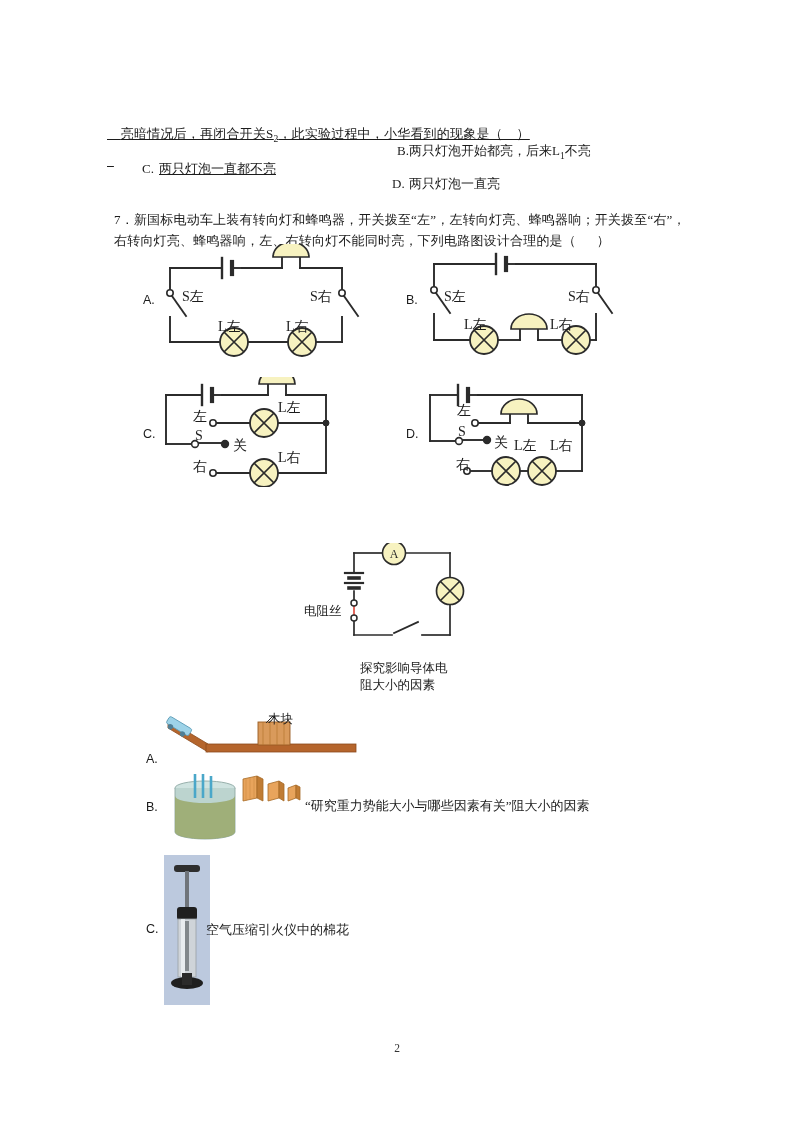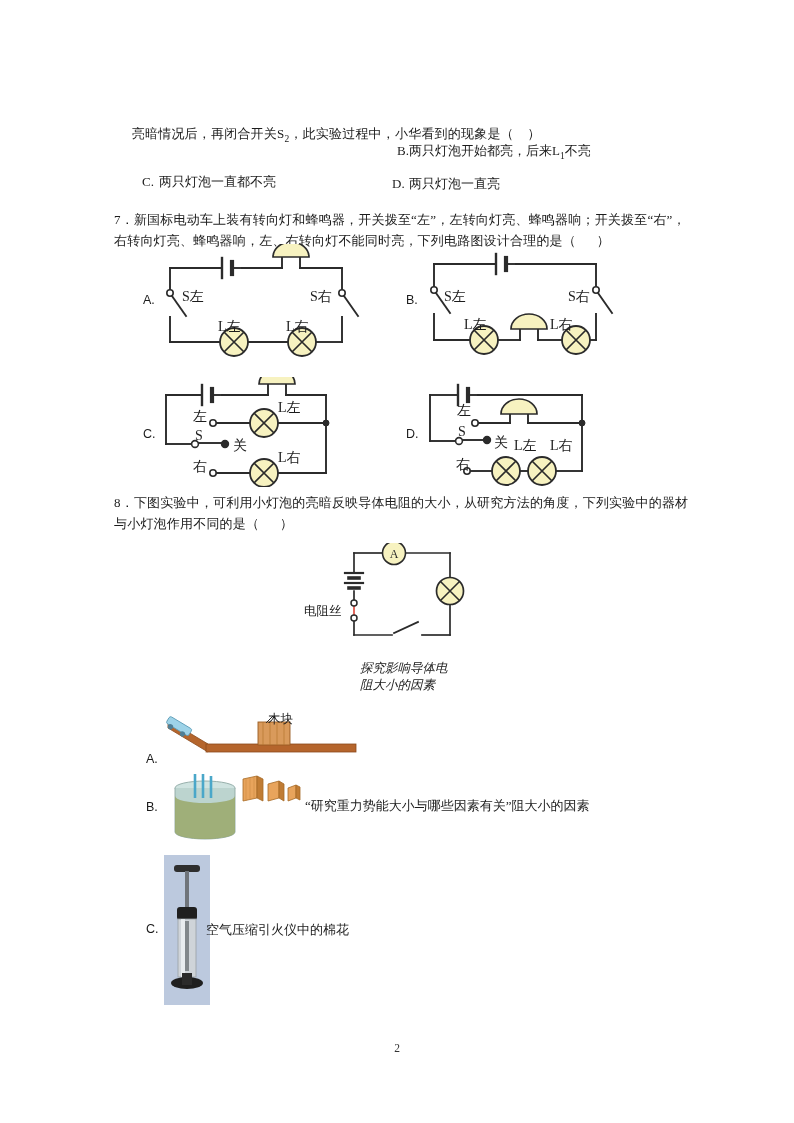--- a/index.html
+++ b/index.html
@@ -24,36 +24,36 @@
 
   
   .qtext {
     position: absolute;
     font-size: 13.0px;
     line-height: 21px;
     letter-spacing: 0.2px;
     color: #1c1c1c;
     white-space: pre-wrap;
   }
-  .stem-cont { left: 118px; top: 102px; width: 570px; }
+  .stem-cont { left: 107px; top: 102px; width: 570px; text-decoration: underline; }
   .q7-stem  { left: 114px; top: 209px; width: 578px; }
   .q8-stem  { left: 114px; top: 492px; width: 578px; }
 
   .opt {
     position: absolute;
     font-size: 13.0px;
     line-height: 20px;
     color: #1c1c1c;
   }
   .opt .lab { display:inline-block; min-width: 17px; }
   .sub { font-size: 9.5px; vertical-align: sub; }
 
   .q6a { left: 142px; top: 141px; }
   .q6b { left: 392px; top: 141px; text-align: right; }
-  .q6c { left: 142px; top: 172px; }
+  .q6c { left: 142px; top: 159px; text-decoration: underline; }
   .q6d { left: 392px; top: 174px; }
 
   
   .clab {
     position: absolute;
     font-size: 12.5px;
     font-family: "Liberation Sans", sans-serif;
     color: #1c1c1c;
   }
 
@@ -336,21 +336,20 @@
   <div class="clab" style="left:456px; top:456px; font-family:'Liberation Serif',serif; font-size:14px;">
     <span>右</span>
   </div>
   <div class="clab" style="left:514px; top:437px; font-family:'Liberation Serif',serif; font-size:14px;">
     <span>L左</span>
   </div>
   <div class="clab" style="left:550px; top:437px; font-family:'Liberation Serif',serif; font-size:14px;">
     <span>L右</span>
   </div>
 
-  <div class="qtext q8-stem">8．下图实验中，可利用小灯泡的亮暗反映导体电阻的大小，从研究方法的角度，下列实验中的器材与小灯泡作用不同的是（      ）</div>
 
   <div class="svgbox" style="left:330px; top:543px;">
     <svg width="150" height="110" viewBox="0 0 150 110">
       <g fill="none" stroke="#2b2b2b" stroke-width="1.7" stroke-linecap="square">
 
         <path d="M24,10 L52,10"></path>
         <path d="M76,10 L120,10"></path>
 
         <path d="M120,10 L120,34"></path>
         <path d="M120,62 L120,92"></path>
@@ -379,21 +378,21 @@
       <circle cx="64" cy="10" r="11.5" fill="#f7f2c0" stroke="#2b2b2b" stroke-width="1.6"></circle>
       <text x="64" y="15" font-family="'Liberation Serif',serif" font-size="12" text-anchor="middle" fill="#2b2b2b">A</text>
 
       <g>
         <circle cx="120" cy="48" r="13.5" fill="#f7f2c0" stroke="#2b2b2b" stroke-width="1.7"></circle>
         <path d="M110.5,38.5 L129.5,57.5 M129.5,38.5 L110.5,57.5" stroke="#2b2b2b" stroke-width="1.6"></path>
       </g>
     </svg>
   </div>
   <div style="position:absolute; left:272px; top:603px; font-size:12.5px;margin-left:32px;">电阻丝</div>
-  <div style="position:absolute; left:360px; top:660px; font-size:12.5px; line-height:17px; text-align:left;font-style:italic;">
+  <div style="position:absolute; left:360px; top:660px; font-size:12.5px; line-height:17px; text-align:left;">
     <div>探究影响导体电</div>
     <div>阻大小的因素</div>
   </div>
 
   <div class="o8lab" style="left:146px; top:752px;">A.</div>
   <div class="pic" style="left:160px; top:710px;">
     <svg width="200" height="55" viewBox="0 0 200 55">
 
       <polygon points="8,10 48,34 48,42 8,18" fill="#b5652c" stroke="#8c4a1d" stroke-width="0.8"></polygon>
 

